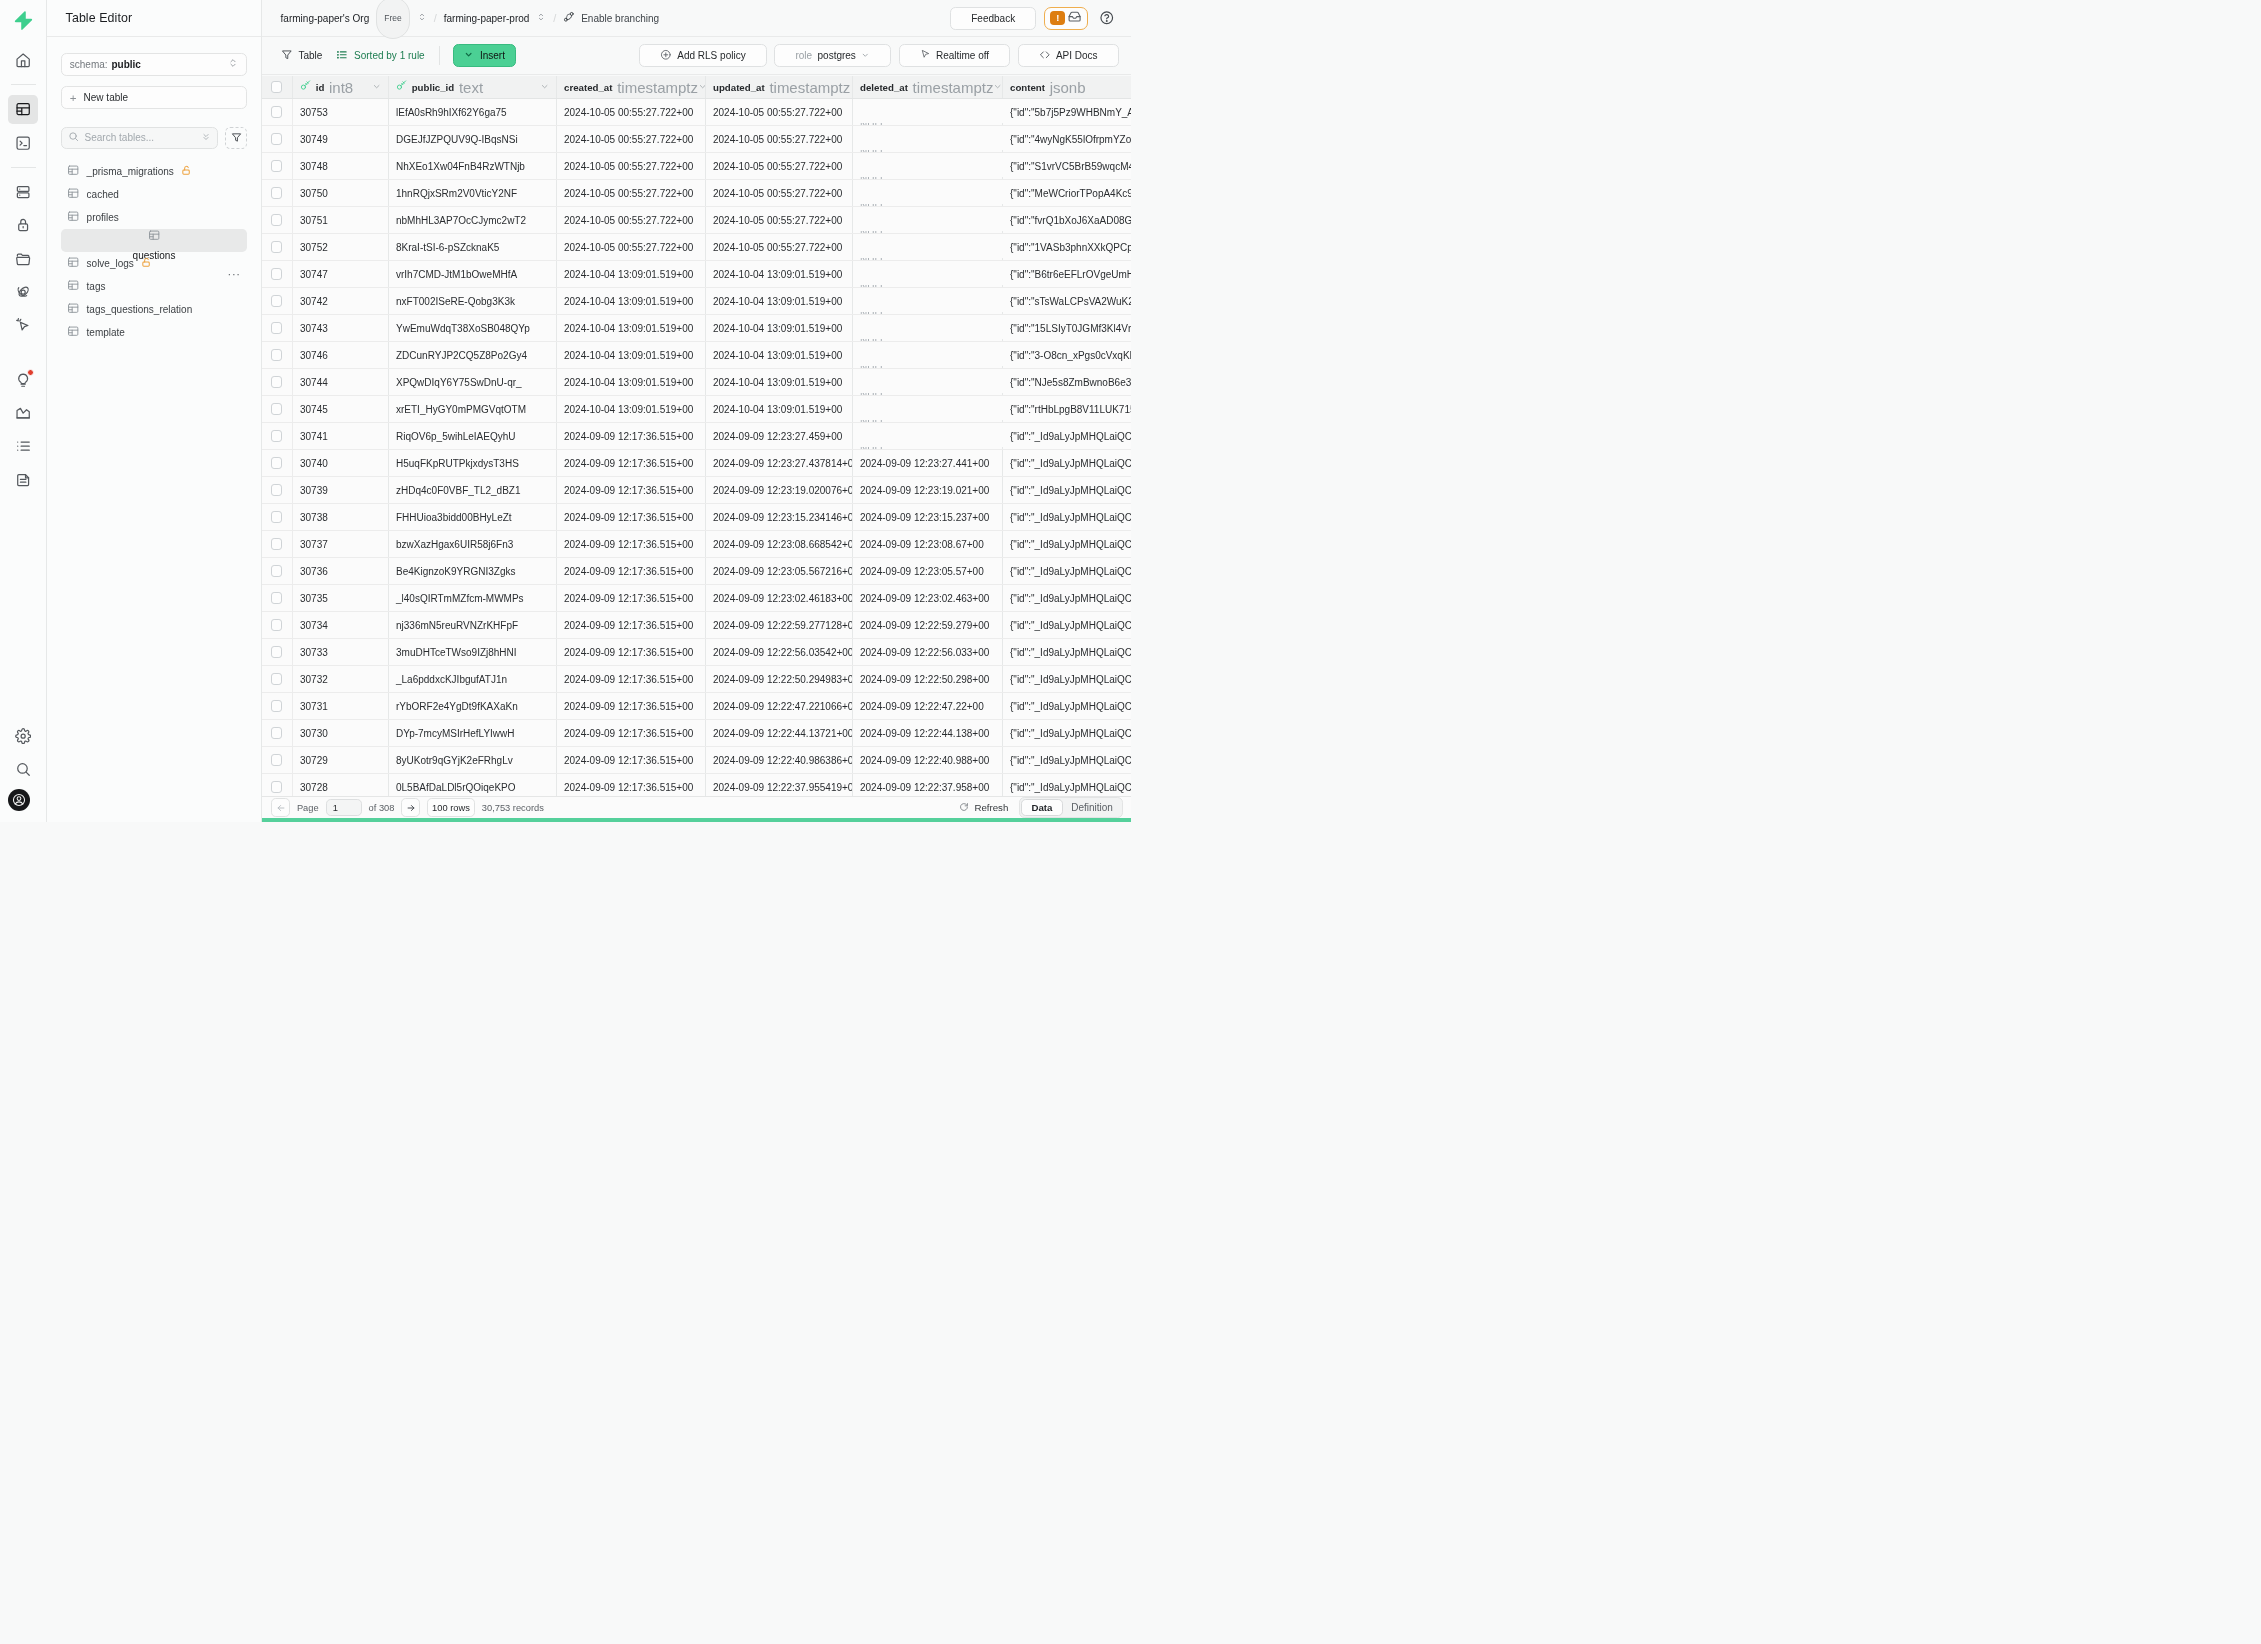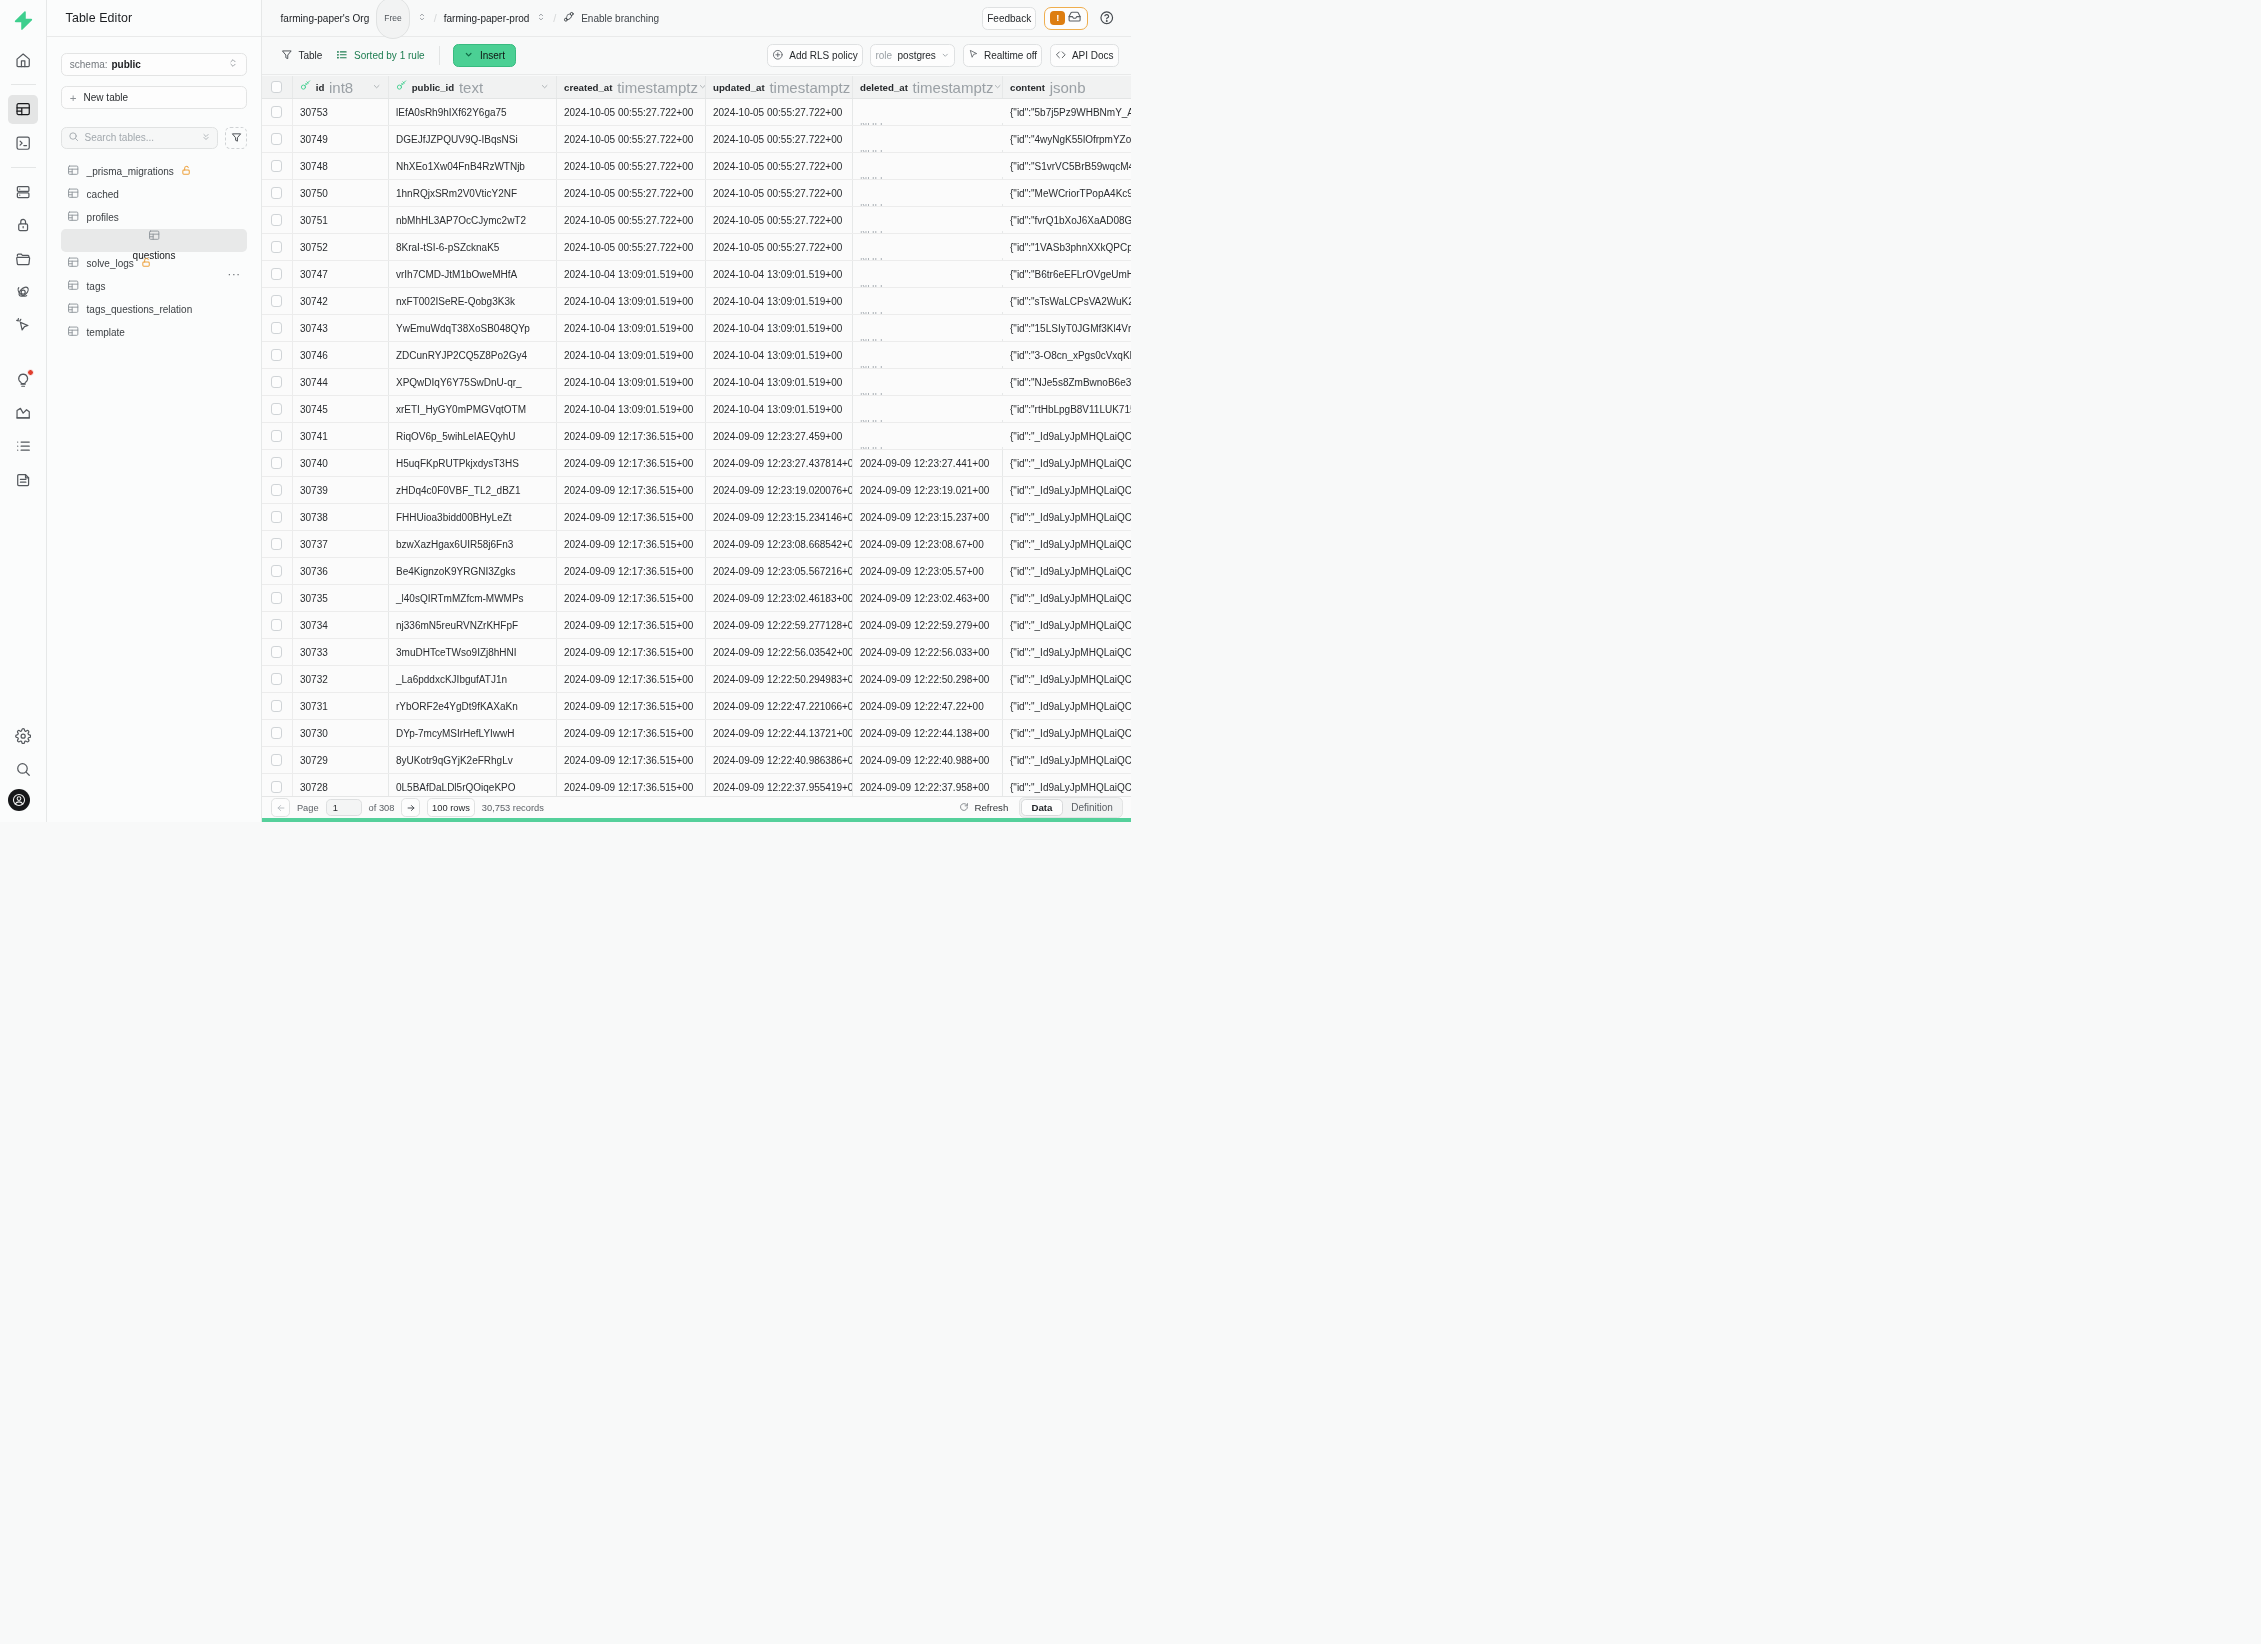--- a/index.html
+++ b/index.html
@@ -55,21 +55,21 @@
   .main { position:absolute; left:262px; top:0; right:0; height:100%; }
   .topbar { height:37px; border-bottom:0.8px solid #e9eaea; display:flex; align-items:center; padding:0 12.4px 0 18.6px; }
   .crumb { display:flex; align-items:center; gap:7px; font-size:10px; color:#212428; }
   .pill { border:0.8px solid #e0e2e2; background:#f2f3f3; border-radius:776px; font-size:8.5px;
     color:#4f545a; padding:15px 7px; cursor:pointer; }
   .updown { color:#8c9196; cursor:pointer; }
   .slash { color:#d6d8d9; font-size:11px; }
   .crumb .branch { color:#3f4449; display:flex; align-items:center; gap:6.2px; cursor:pointer; }
   .topbar-right { margin-left:auto; display:flex; align-items:center; gap:7.8px; }
   .btn { height:23px; display:inline-flex; align-items:center; gap:5.4px; border:0.8px solid #dfe1e2;
-    background:#fdfdfd; border-radius:5.4px; padding:0 4px; font-size:10px; color:#26292c; cursor:pointer; white-space:nowrap; }
+    background:#fdfdfd; border-radius:5.4px; padding:0 20px; font-size:10px; color:#26292c; cursor:pointer; white-space:nowrap; }
   .notif-btn { height:23px; border:0.8px solid #efae4e; border-radius:7px; background:#fdfdfd;
     display:flex; align-items:center; gap:3.1px; padding:0 5.4px; cursor:pointer; }
   .oct { width:14.8px; height:14.8px; border-radius:3.9px; background:#dd7d10; color:#fff;
     display:flex; align-items:center; justify-content:center; font-weight:700; font-size:9.3px; }
   .help-btn { width:23px; height:23px; display:flex; align-items:center; justify-content:center;
     color:#43484d; cursor:pointer; background:transparent; border:none; }
 
   .toolbar { height:38px; border-bottom:0.8px solid #e9eaea; display:flex; align-items:center; padding:0 12.4px 0 18.6px; gap:14px; }
   .tool-link { display:flex; align-items:center; gap:6.2px; font-size:10px; color:#26292c; cursor:pointer; }
   .tool-link .f-ic { color:#4c5156; }

